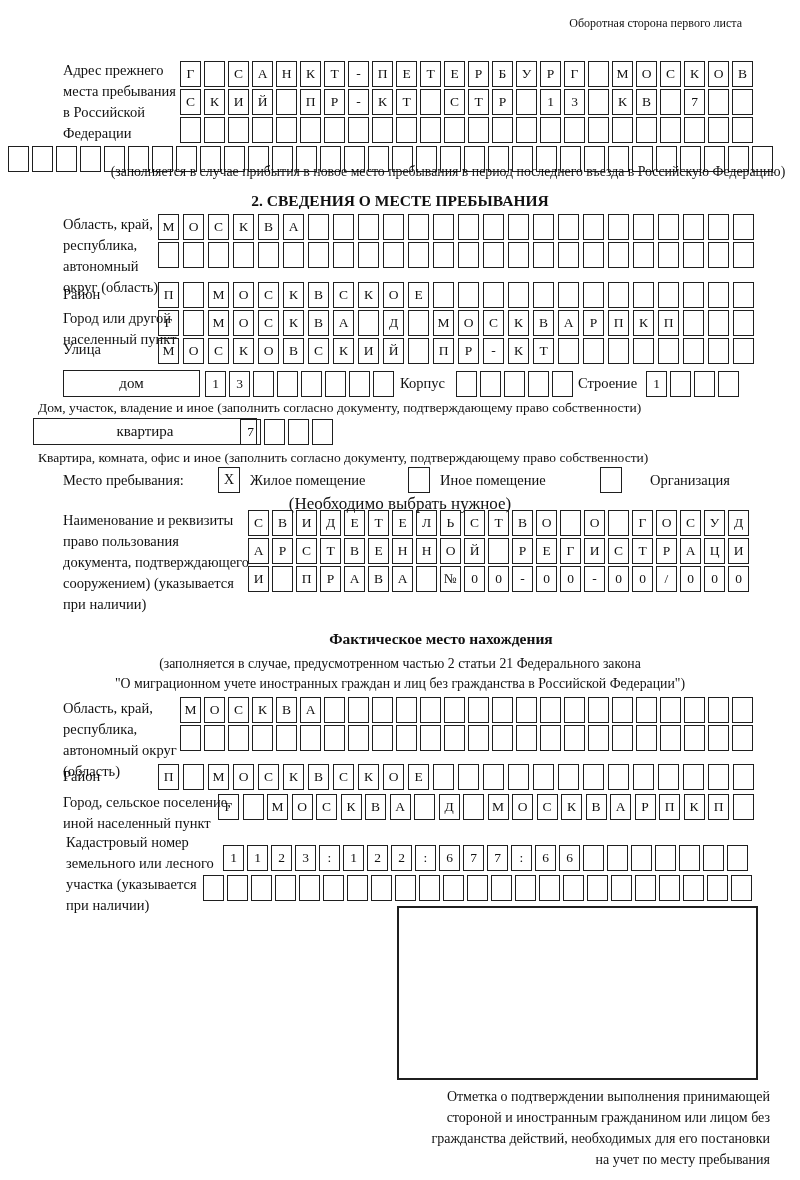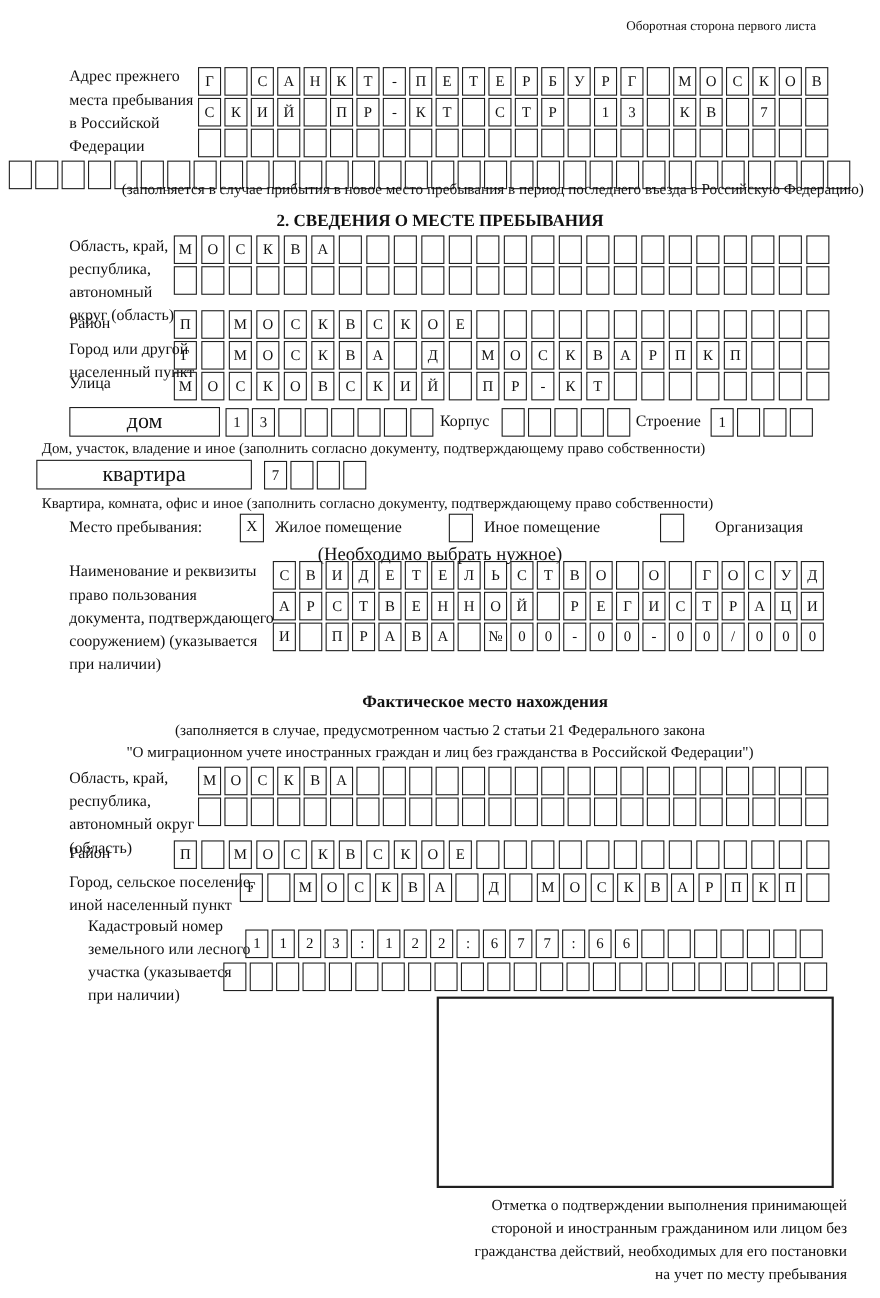--- a/index.html
+++ b/index.html
@@ -10,21 +10,21 @@
   .cap{font-size:13.8px;white-space:nowrap;}
   .title{font-size:15.5px;font-weight:bold;white-space:nowrap;}
   .center{left:0;width:800px;text-align:center;}
   .boxrow{display:flex;white-space:nowrap;}
   .box{box-sizing:border-box;flex:0 0 auto;width:21px;height:26px;margin-right:3px;
        border:1.5px solid #1f1f1f;display:flex;align-items:center;justify-content:center;
        font-size:13.5px;font-family:"Liberation Serif", serif;}
   .p25 .box{margin-right:4px;}
   .p245 .box{margin-right:3.5px;}
   .widebox{box-sizing:border-box;border:1.5px solid #1f1f1f;height:27px;
-       display:flex;align-items:center;justify-content:center;font-size:20px;}
+       display:flex;align-items:center;justify-content:center;font-size:15px;}
   .chk{box-sizing:border-box;width:22px;height:26px;border:1.5px solid #1f1f1f;
        display:flex;align-items:center;justify-content:center;font-size:14px;}
   .stampbox{box-sizing:border-box;border:2px solid #1f1f1f;background:#fff;}
   .stampcap{font-size:14px;line-height:21px;text-align:right;}
 </style>
 </head>
 <body>
 
 <div id="page">
 
@@ -319,21 +319,21 @@
     </div>
   <div class="abs lbl" style="top:373px;left:578px;">Строение</div>
   <div class="abs boxrow" style="top:371px;left:646px;">
       <span class="box">1</span>
       <span class="box"></span>
       <span class="box"></span>
       <span class="box"></span>
     </div>
   <div class="abs cap" style="top:400px;left:38px;font-size:13.5px;">Дом, участок, владение и иное (заполнить согласно документу, подтверждающему право собственности)</div>
 
-  <div class="abs widebox" style="top:418px;left:33px;width:196px;">квартира</div>
+  <div class="abs widebox" style="top:418px;left:33px;width:224px;">квартира</div>
   <div class="abs boxrow" style="top:419px;left:240px;">
       <span class="box">7</span>
       <span class="box"></span>
       <span class="box"></span>
       <span class="box"></span>
     </div>
   <div class="abs cap" style="top:450px;left:38px;font-size:13.5px;">Квартира, комната, офис и иное (заполнить согласно документу, подтверждающему право собственности)</div>
 
   <div class="abs lbl" style="top:470px;left:63px;">Место пребывания:</div>
   <div class="abs chk" style="top:467px;left:218px;">X</div>
@@ -534,21 +534,21 @@
       <span class="box">К</span>
       <span class="box">В</span>
       <span class="box">А</span>
       <span class="box">Р</span>
       <span class="box">П</span>
       <span class="box">К</span>
       <span class="box">П</span>
       <span class="box"></span>
     </div>
 
-  <div class="abs lbl" style="top:832px;left:80px;">
+  <div class="abs lbl" style="top:832px;left:66px;">
     <div>Кадастровый номер</div>
     <div>земельного или лесного</div>
     <div>участка (указывается</div>
     <div>при наличии)</div>
   </div>
   <div class="abs boxrow" style="top:845px;left:223px;">
       <span class="box">1</span>
       <span class="box">1</span>
       <span class="box">2</span>
       <span class="box">3</span>

